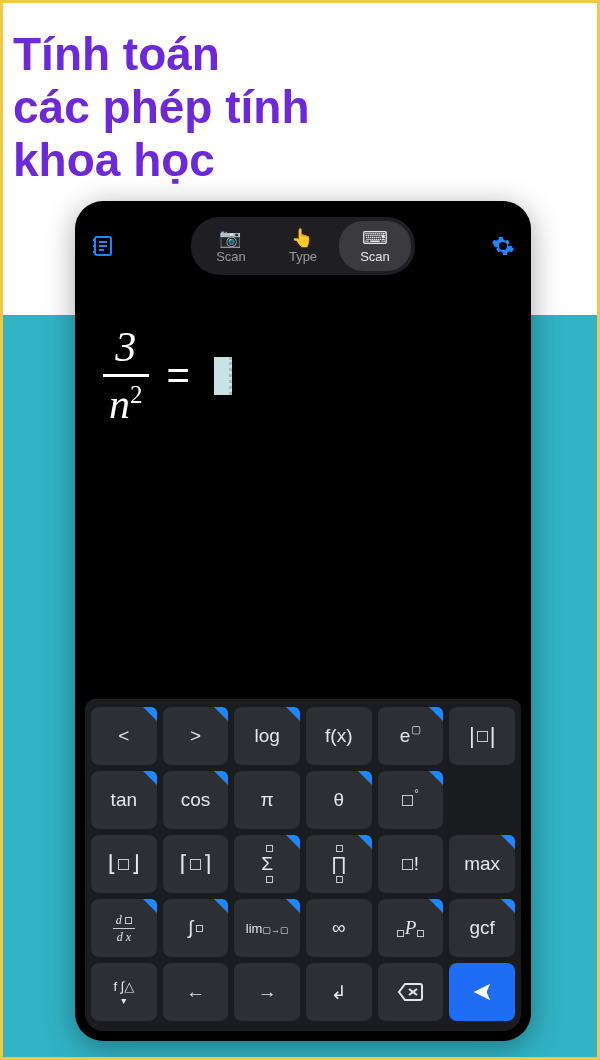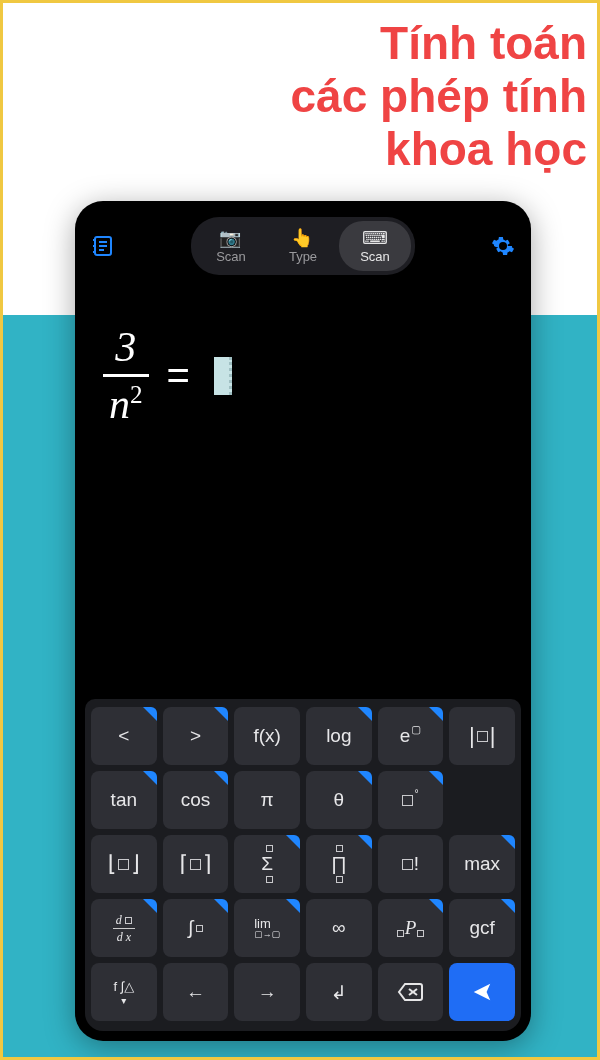--- a/index.html
+++ b/index.html
@@ -14,28 +14,29 @@
   }
   .bg-cyan {
     position: absolute;
     top: 312px;
     left: 0;
     right: 0;
     bottom: 0;
     background: #31b3c5;
   }
   .headline {
-    text-align: right;
+    text-align: left;
     font-size: 46px;
     font-weight: 700;
-    color: #ef4444;
+    color: #6d28d9;
     line-height: 1.15;
     padding: 14px 10px 0 10px;
     position: relative;
     z-index: 2;
+    margin-top: 11px;
   }
   .phone {
     position: absolute;
     top: 198px;
     left: 72px;
     width: 456px;
     height: 840px;
     background: #000;
     border-radius: 28px;
     padding: 14px 10px 10px 10px;
@@ -229,25 +230,25 @@
   <div class="krow">
         <div class="key">
           <span class="tri"></span>
           <span class="glyph">&lt;</span>
         </div>
         <div class="key">
           <span class="tri"></span>
           <span class="glyph">&gt;</span>
         </div>
         <div class="key">
+          <span class="tri"></span>
+          <span class="glyph">log</span>
+        </div>
+        <div class="key">
           <span class="glyph">f(x)</span>
-        </div>
-        <div class="key">
-          <span class="tri"></span>
-          <span class="glyph">log</span>
         </div>
         <div class="key">
           <span class="tri"></span>
           <span class="glyph">e<span class="supscript">▢</span></span>
         </div>
         <div class="key">
           <span class="glyph">
             <span class="bracket">|</span>
             <span class="box"></span>
             <span class="bracket">|</span>
@@ -324,21 +325,21 @@
             </span>
           </span>
         </div>
         <div class="key">
           <span class="tri"></span>
           <span class="glyph">∫<span class="boxsm" style="margin-left:2px"></span></span>
         </div>
         <div class="key">
           <span class="tri"></span>
           <span class="glyph">
-            <span style="font-size:13px;display:inline-flex;flex-direction:column;align-items:flex-start;line-height:1">
+            <span style="font-size:13px;display:inline-flex;flex-direction:row;align-items:flex-end;line-height:1">
               <span>lim</span>
               <span style="font-size:9px">▢→▢</span>
             </span>
           </span>
         </div>
         <div class="key">
           <span class="glyph">∞</span>
         </div>
         <div class="key">
           <span class="tri"></span>

